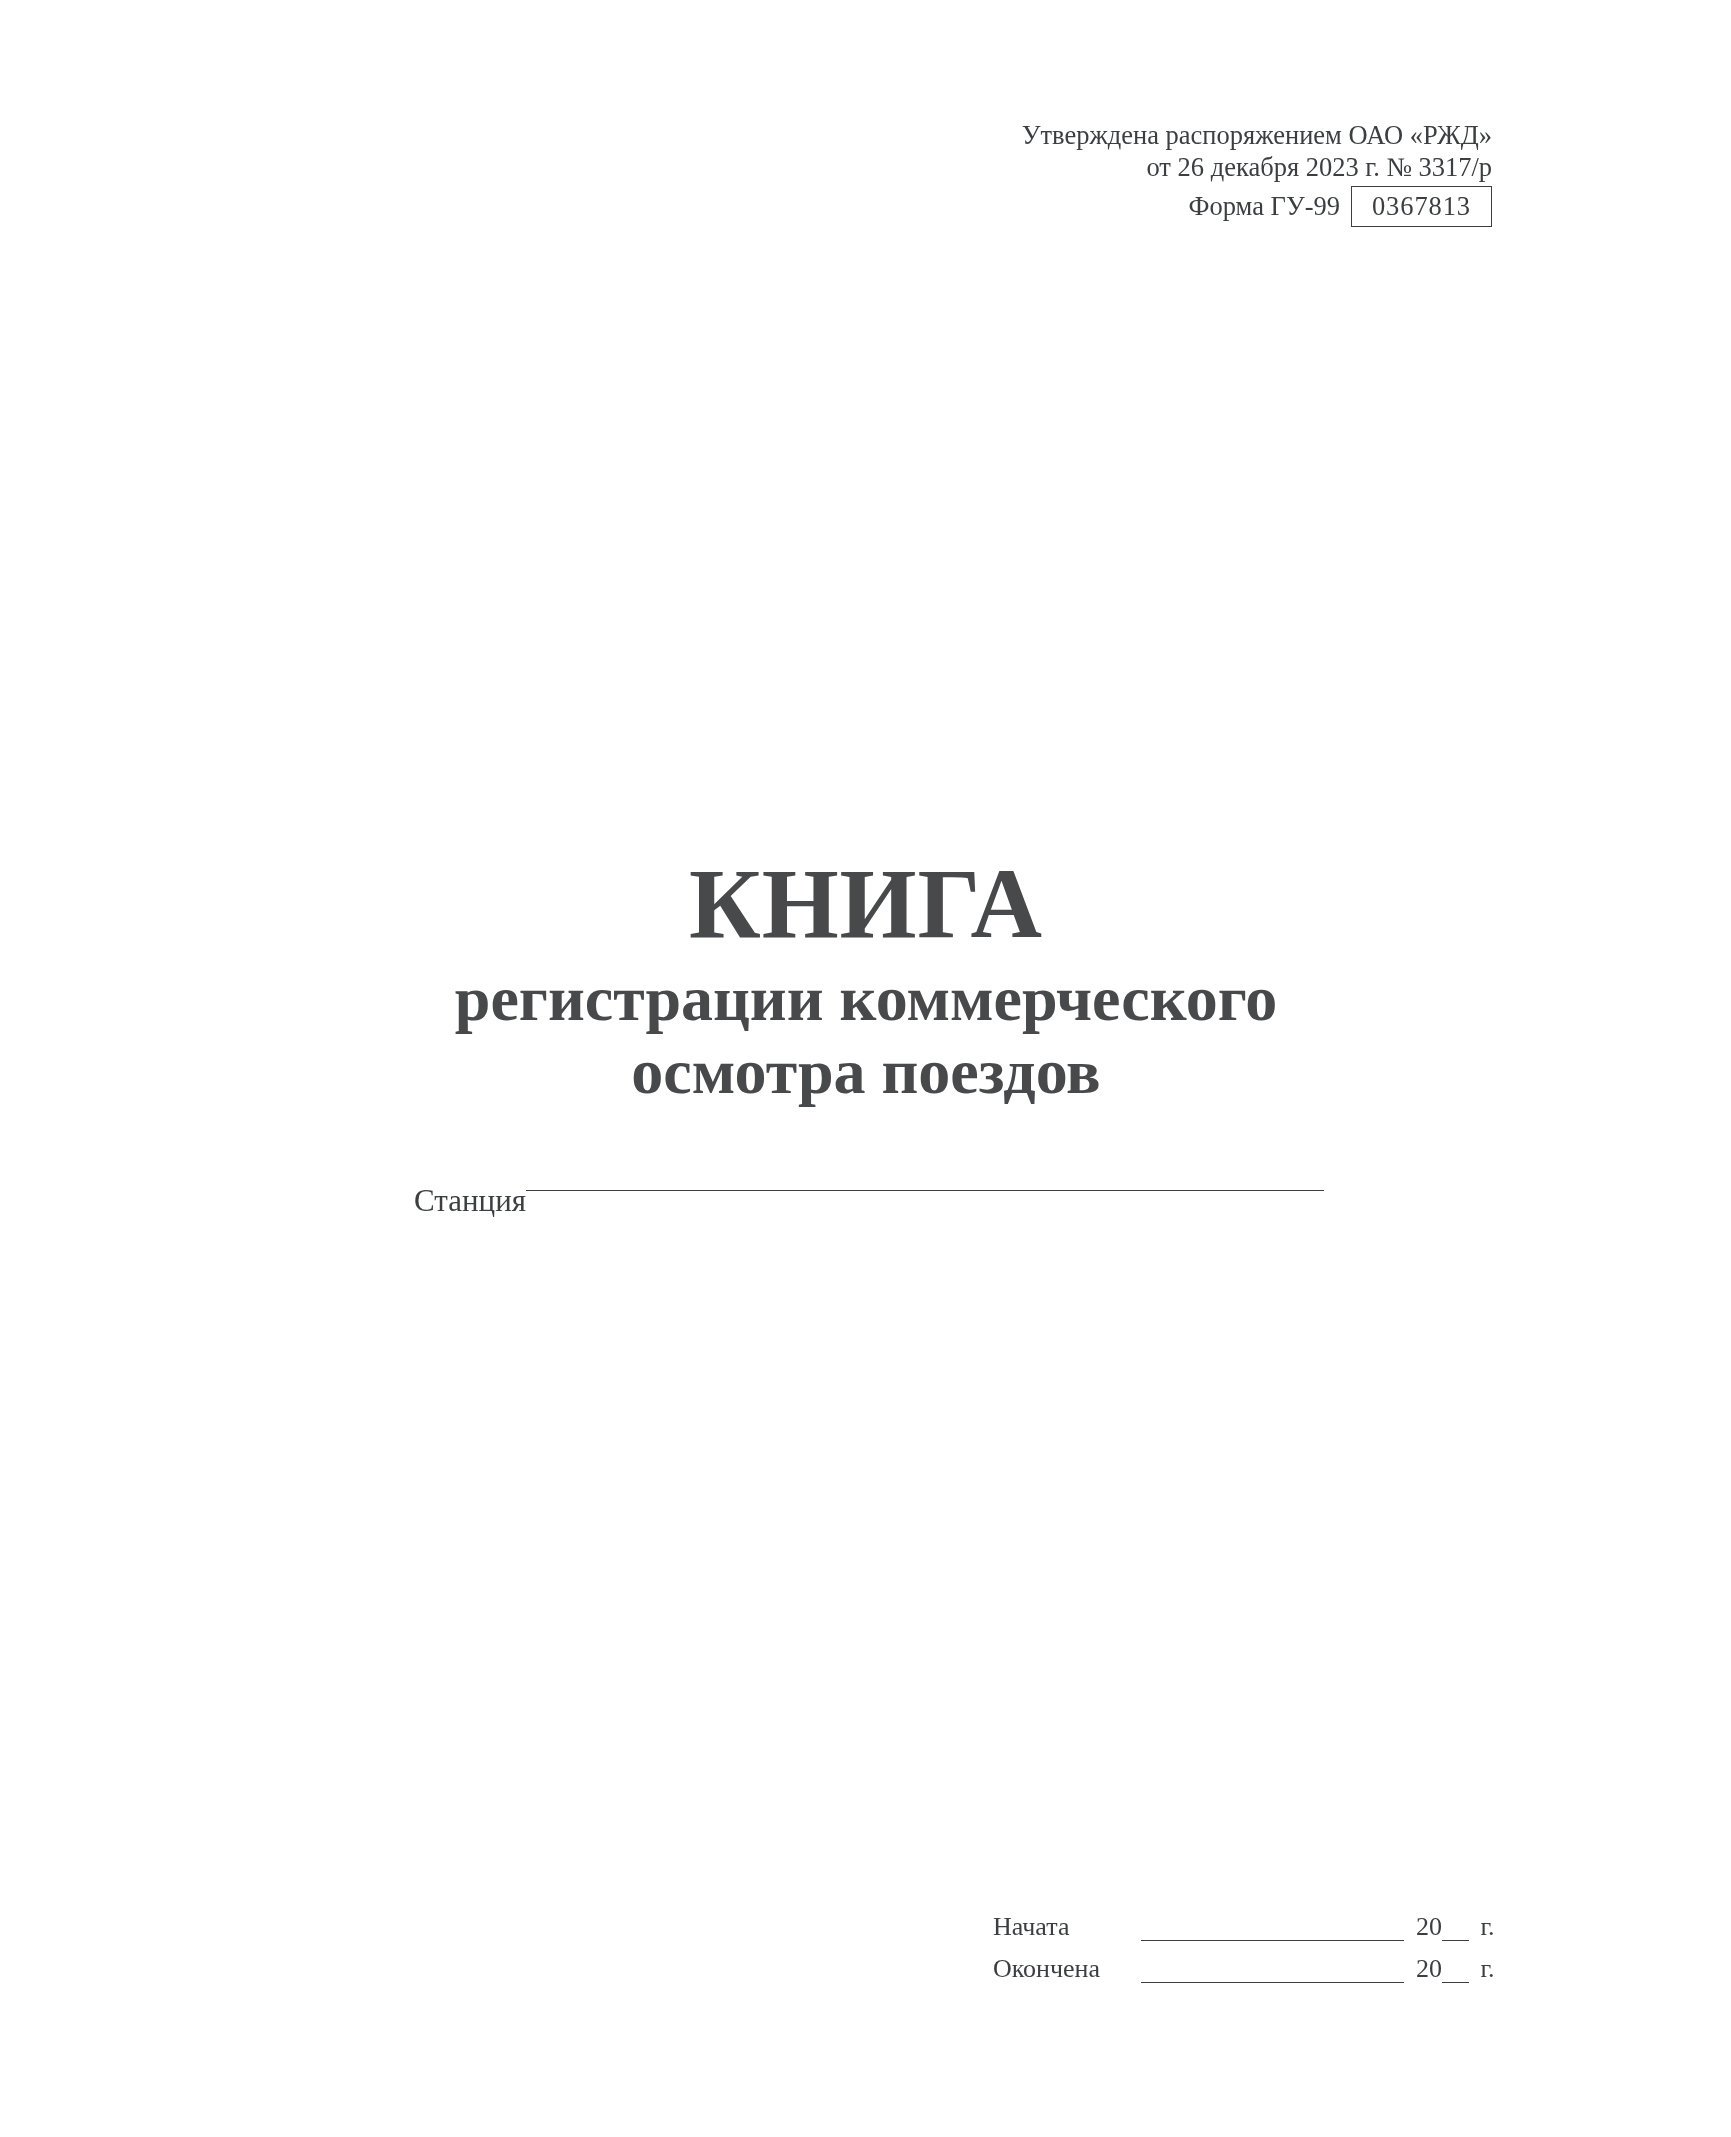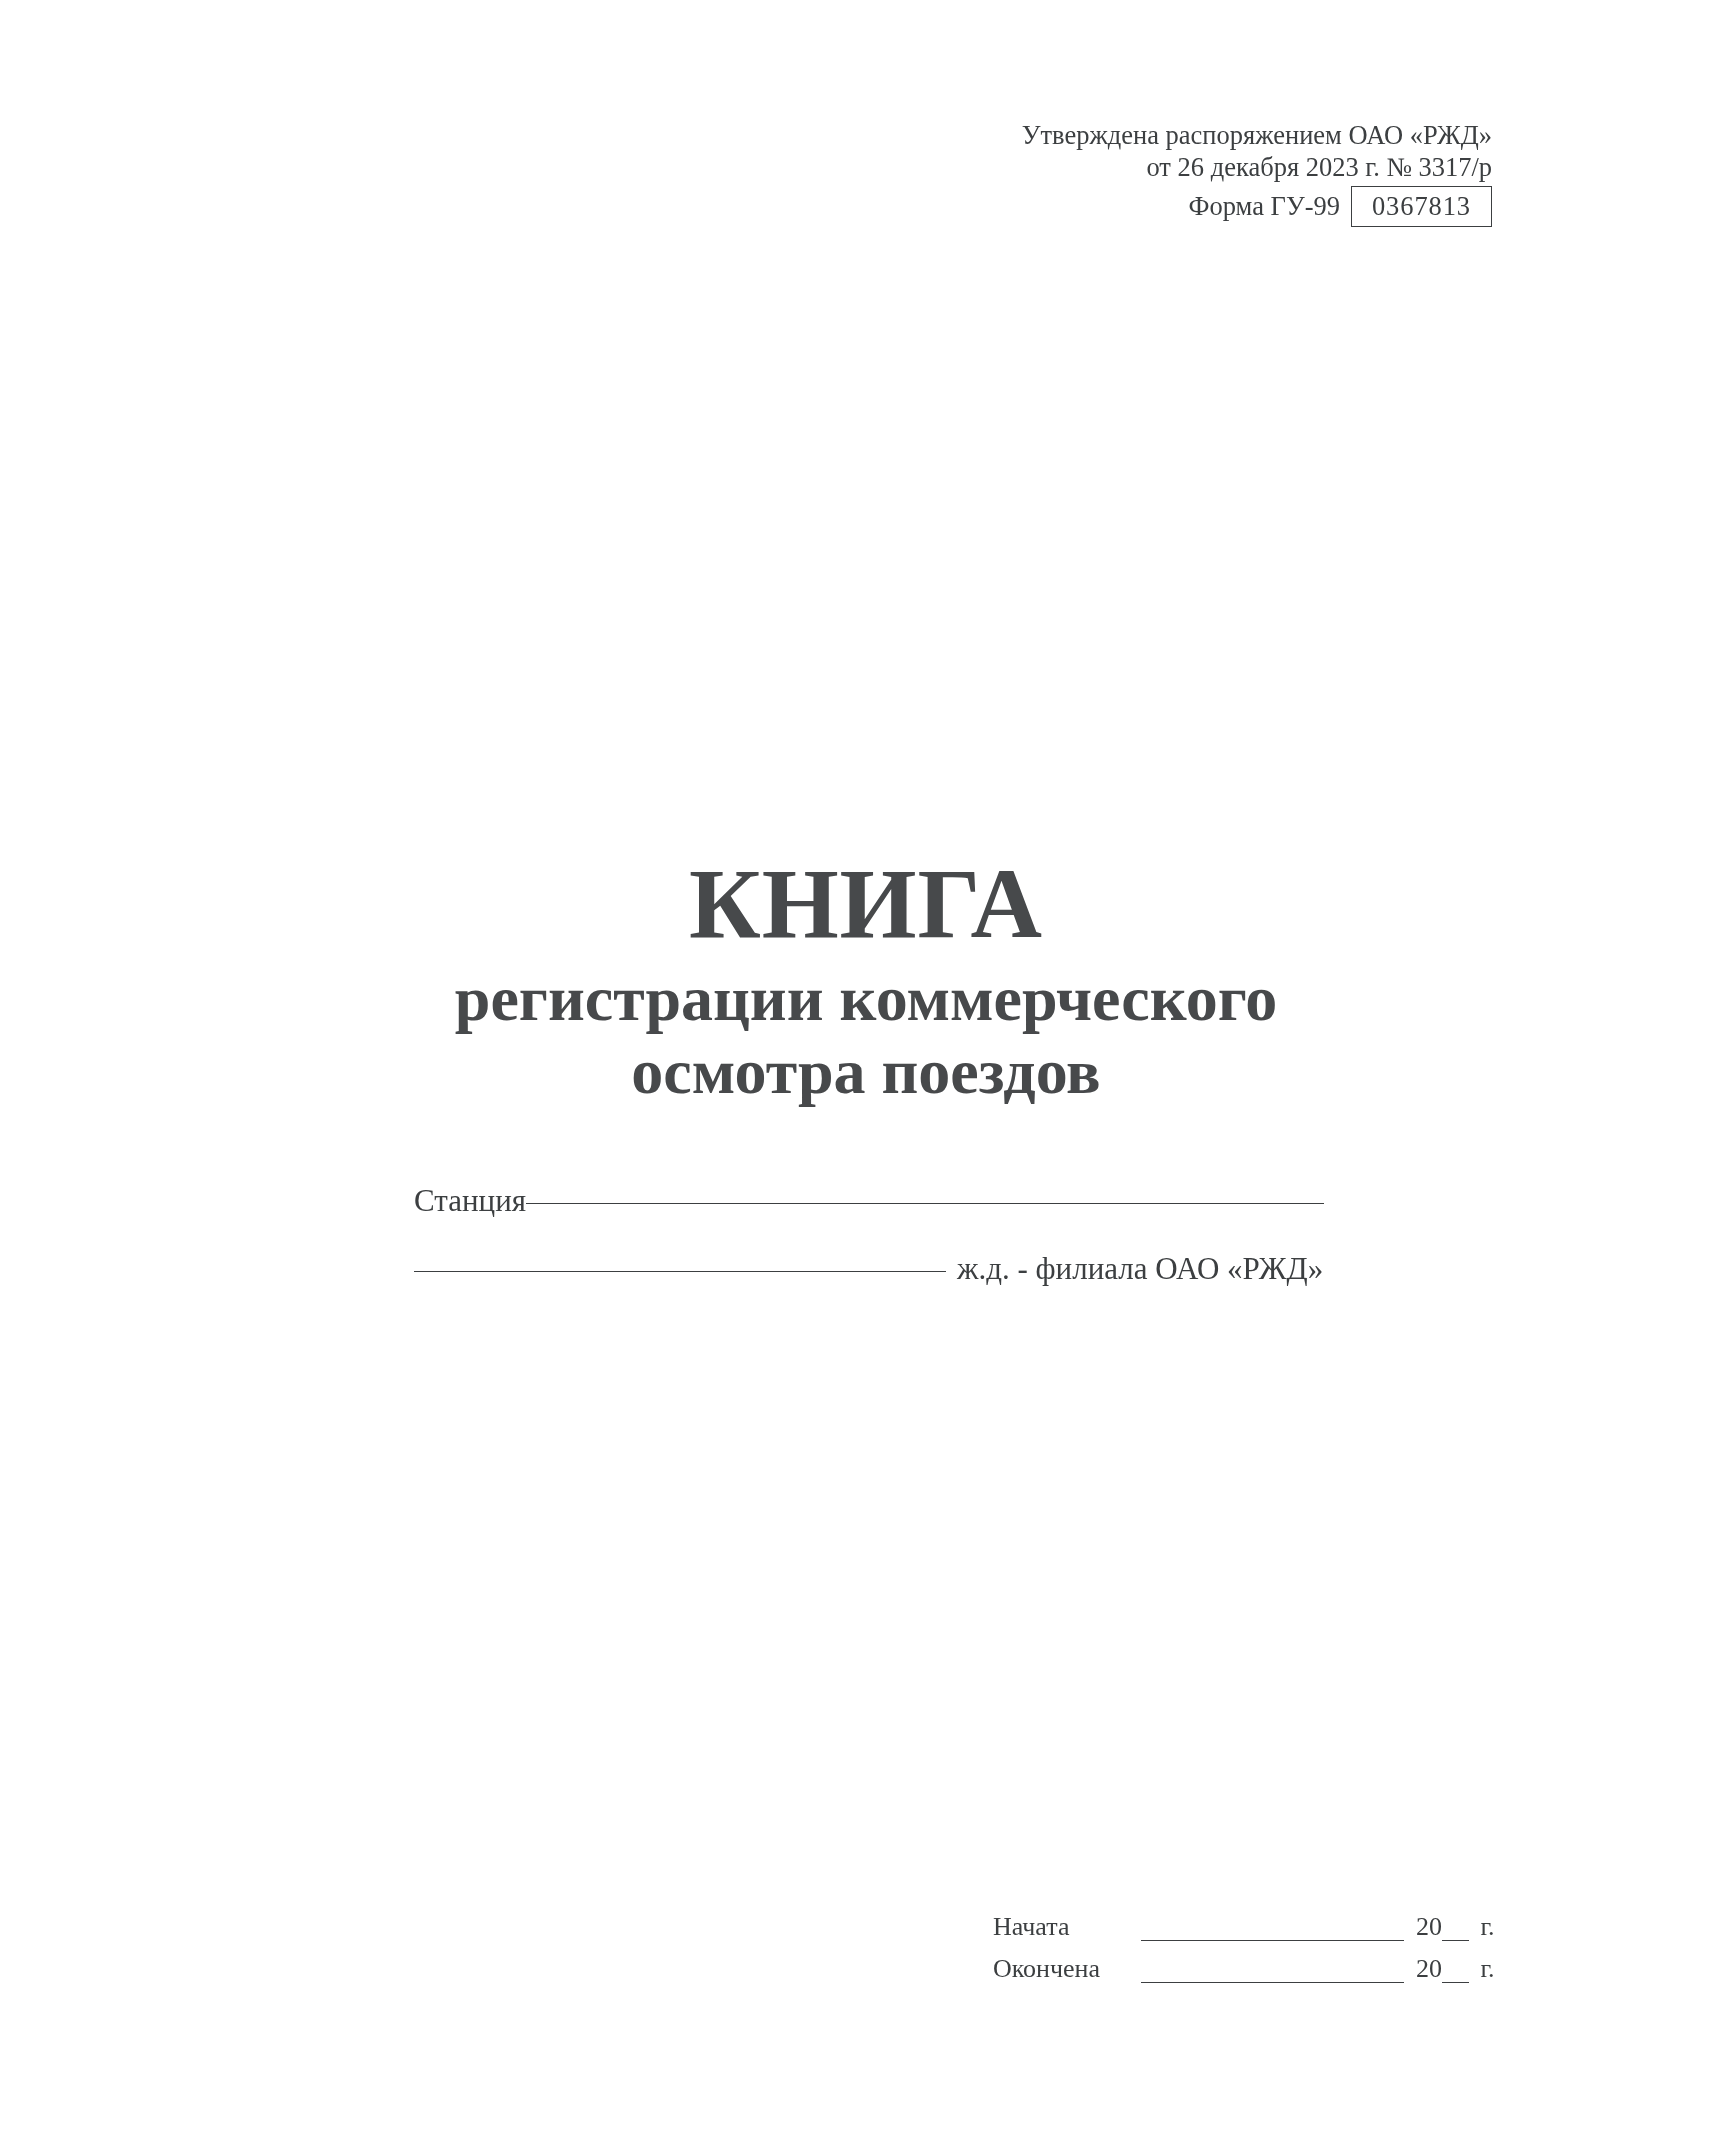--- a/index.html
+++ b/index.html
@@ -75,21 +75,21 @@
   .station-block {
     position: absolute;
     left: 414px;
     top: 1184px;
     width: 910px;
     font-size: 31px;
     color: #3c3f41;
   }
   .fill-row {
     display: flex;
-    align-items: center;
+    align-items: flex-start;
     line-height: 33px;
     white-space: nowrap;
   }
   .fill-row .blank {
     display: inline-block;
     border-bottom: 1.8px solid #3c3f41;
     height: 5.5px;
   }
   .station-row .blank { flex: 1 1 auto; }
   .railway-row { margin-top: 35px; }
@@ -147,24 +147,20 @@
       <div>регистрации коммерческого</div>
       <div>осмотра поездов</div>
     </div>
   </div>
 
   <div class="station-block">
     <div class="fill-row station-row">
       <span>Станция</span>
       <span class="blank"></span>
     </div>
-    <div class="fill-row railway-row">
-      <span class="blank"></span>
-      <span class="suffix">ж.д. - филиала ОАО «РЖД»</span>
-    </div>
   </div>
 
   <div class="dates-block">
     <div class="date-row">
       <span class="date-label">Начата</span>
       <span class="blank main"></span>
       <span class="year-prefix">20</span>
       <span class="blank small"></span>
       <span class="year-suffix">г.</span>
     </div>

